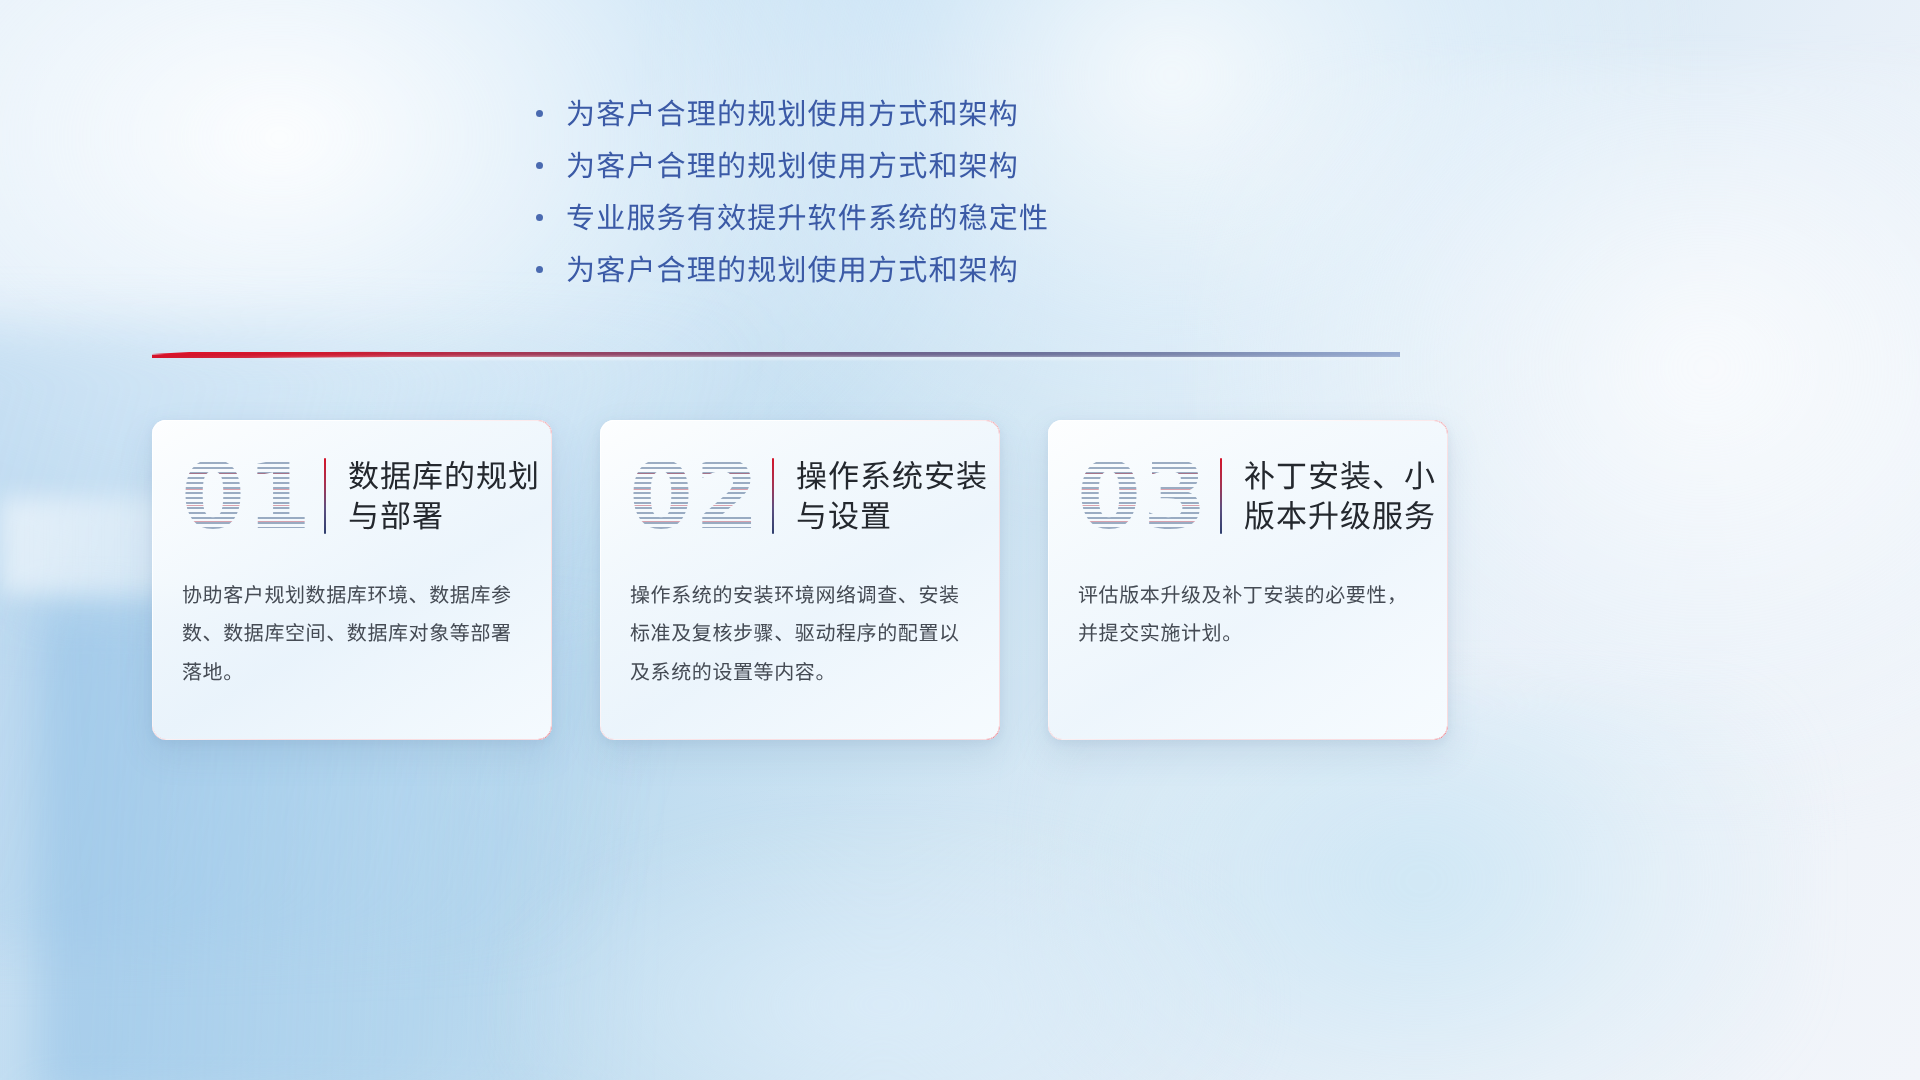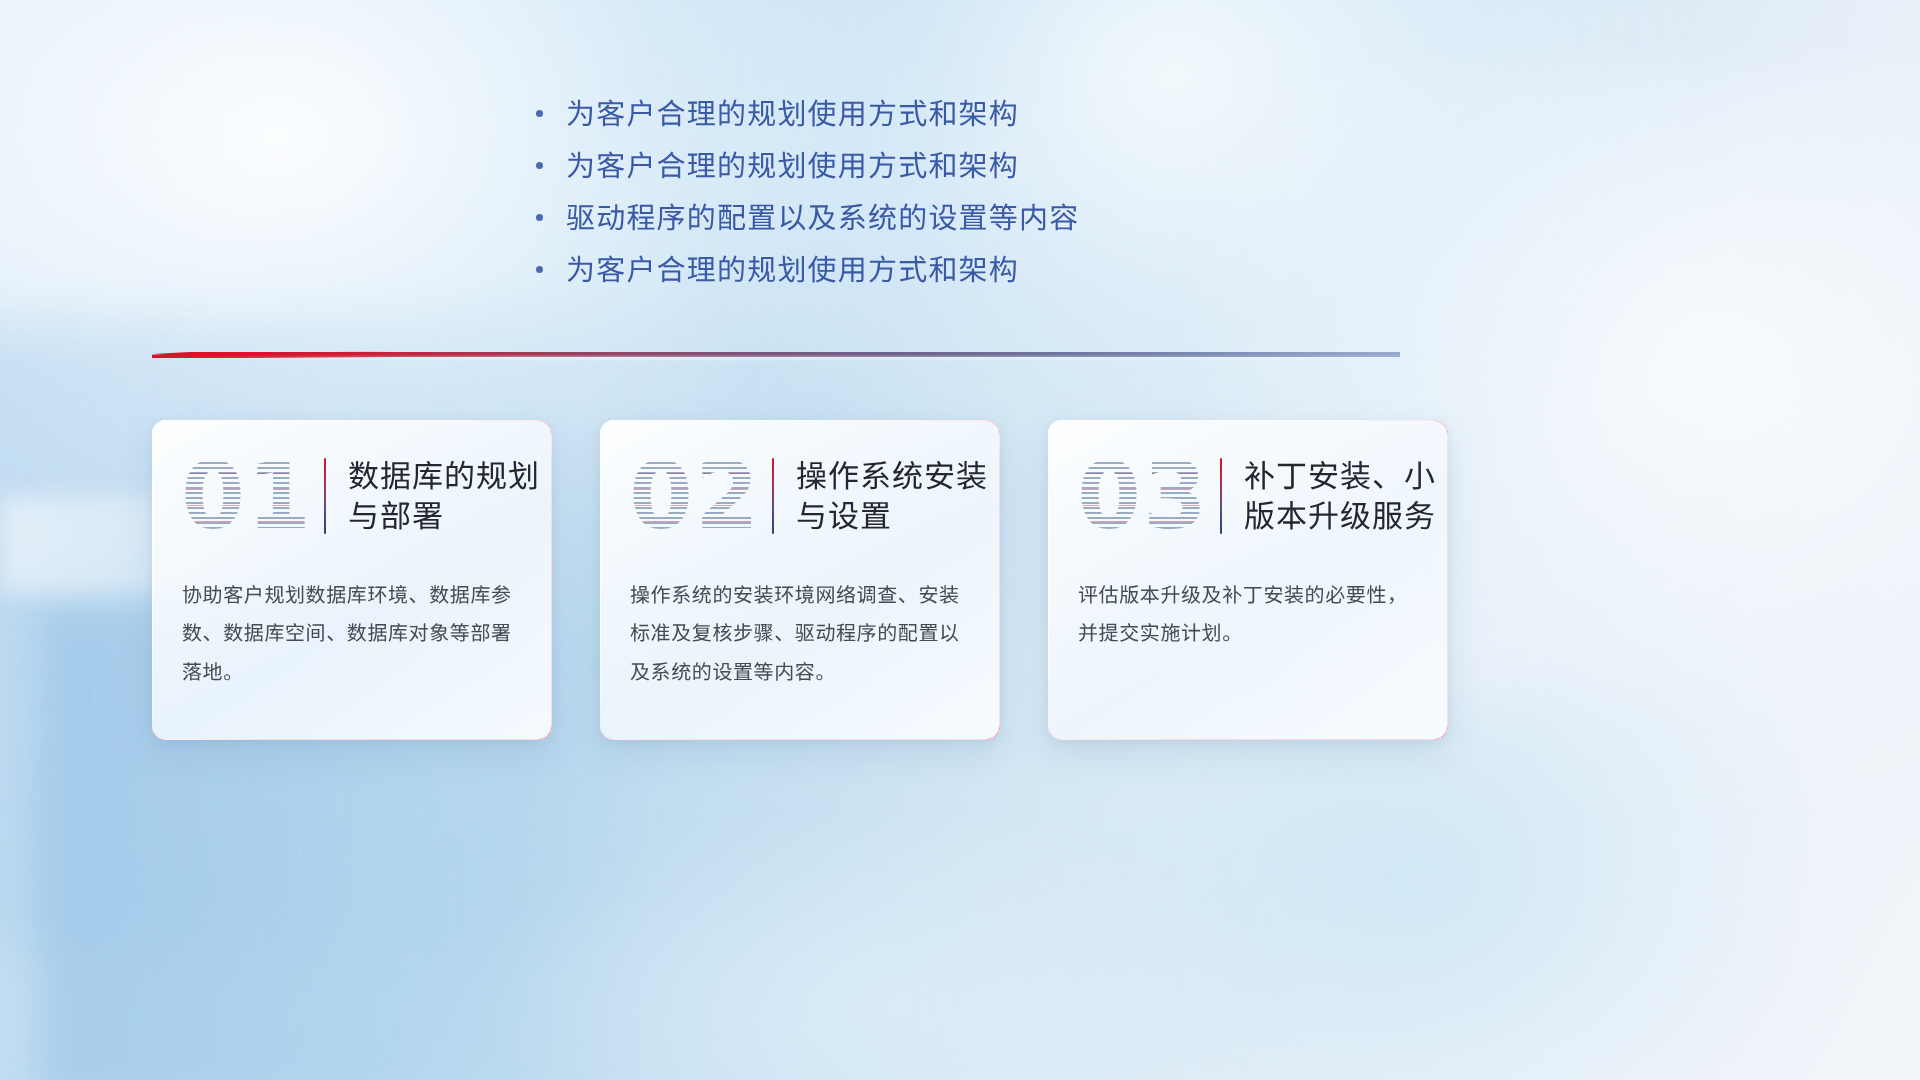--- a/index.html
+++ b/index.html
@@ -235,21 +235,21 @@
     <span class="bullet-text">为客户合理的规划使用方式和架构</span>
   </div>
 
   <div class="bullet-row">
     <span class="bullet-dot"><i></i></span>
     <span class="bullet-text">为客户合理的规划使用方式和架构</span>
   </div>
 
   <div class="bullet-row">
     <span class="bullet-dot"><i></i></span>
-    <span class="bullet-text">驱动程序的配置以及系统的设置等内容</span>
+    <span class="bullet-text">专业服务有效提升软件系统的稳定性</span>
   </div>
 
   <div class="bullet-row">
     <span class="bullet-dot"><i></i></span>
     <span class="bullet-text">为客户合理的规划使用方式和架构</span>
   </div>
 
 </div>
 
 <div id="divider">

